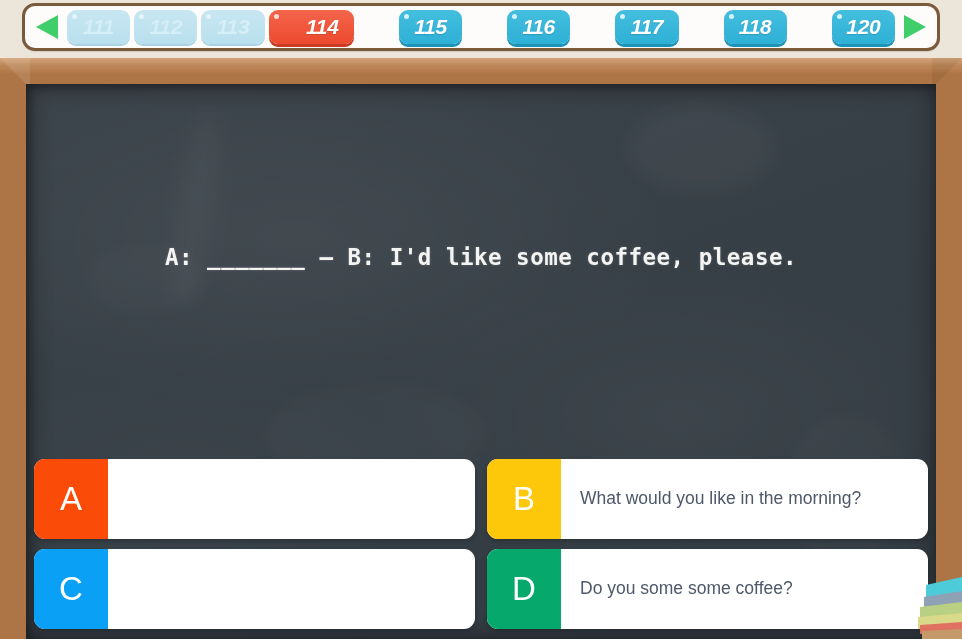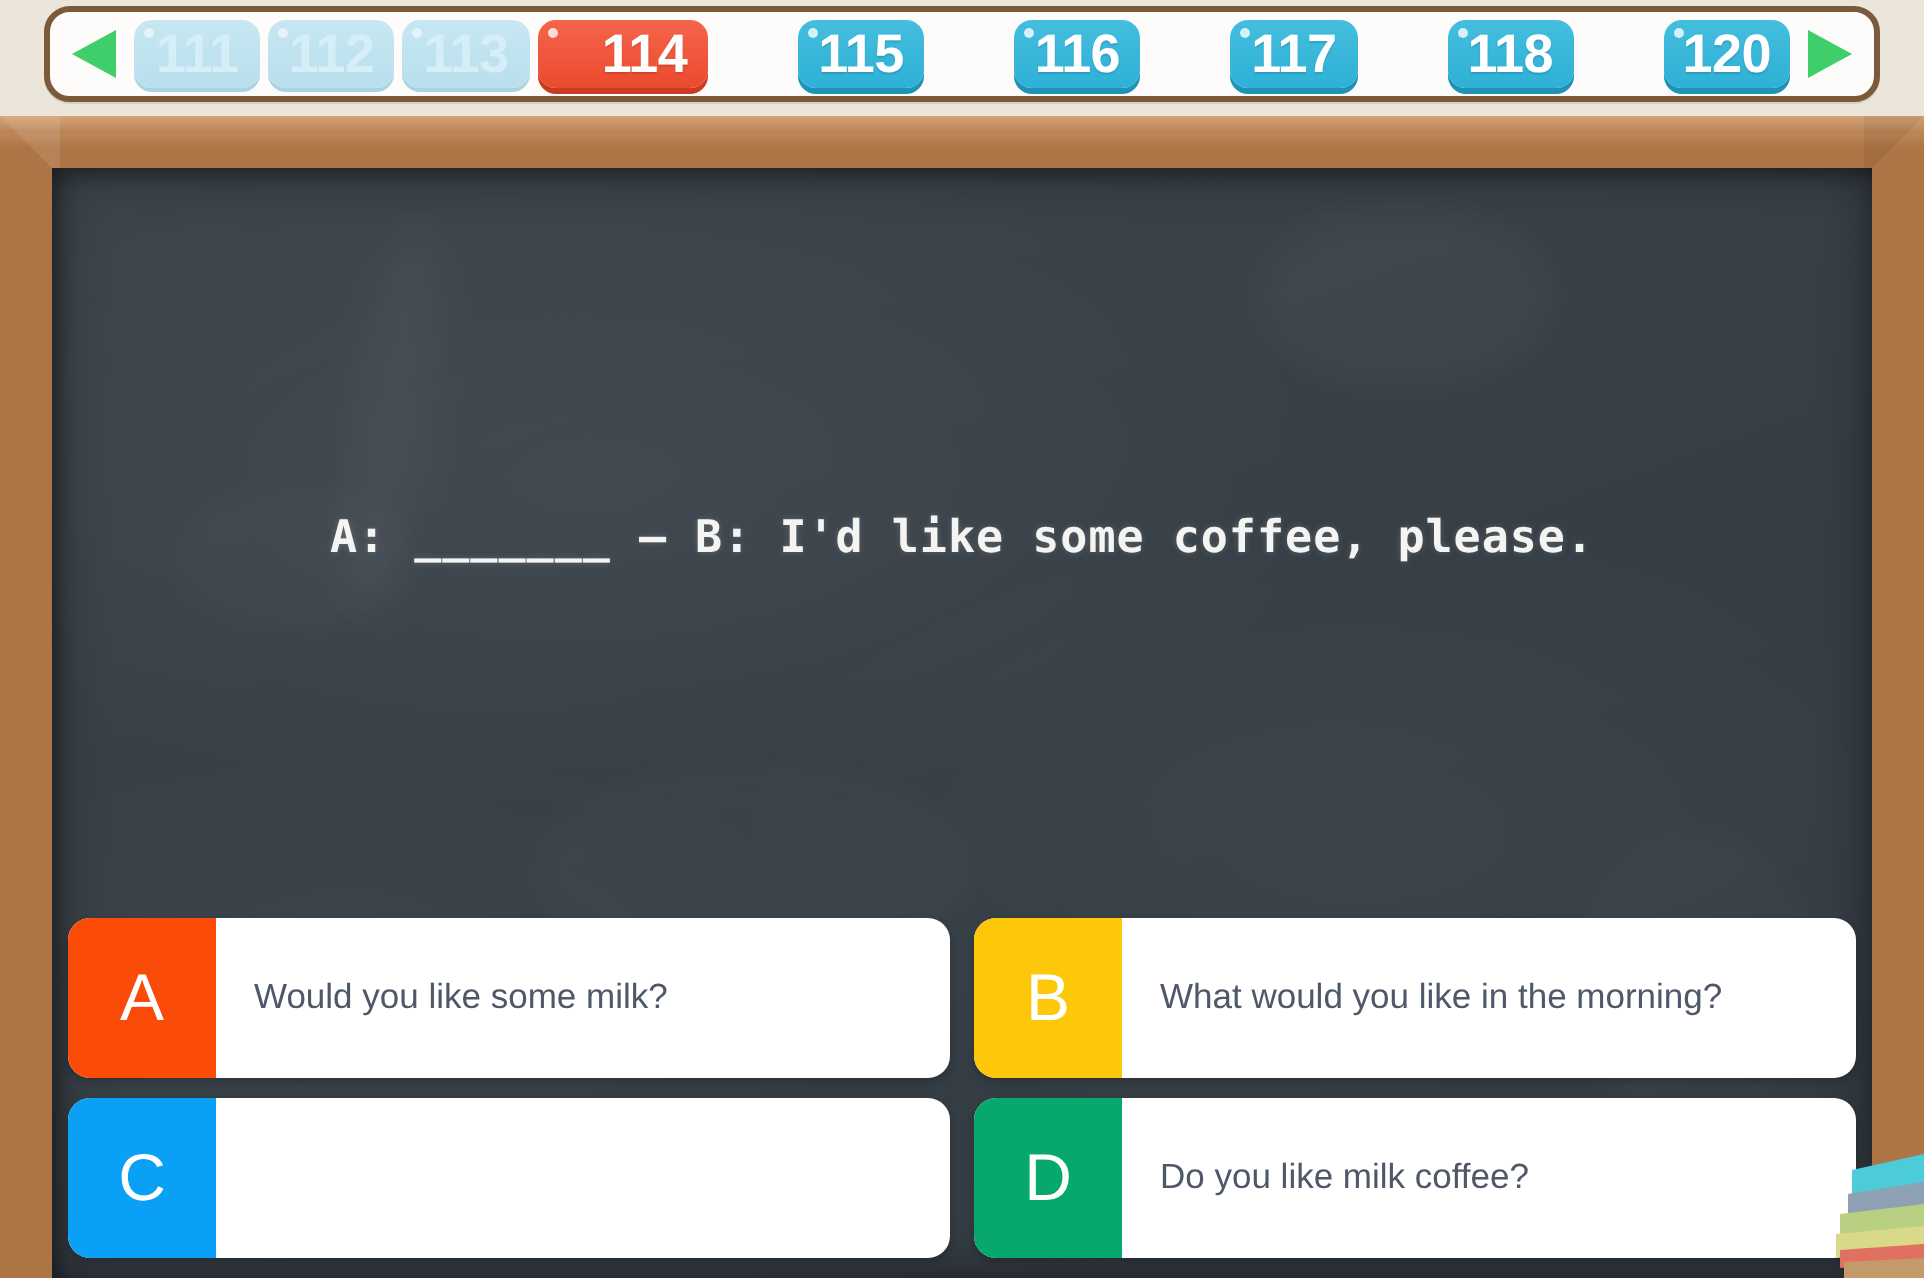--- a/index.html
+++ b/index.html
@@ -57,26 +57,27 @@
   .page-tab {
     position: relative;
     flex: 1 1 0;
     height: 34px;
     border-radius: 9px;
     display: flex;
     align-items: center;
     justify-content: center;
     cursor: pointer;
     font-family: "Liberation Sans", sans-serif;
-    font-size: 27px;
+    font-size: 21px;
     font-weight: bold;
     letter-spacing: -0.3px;
     color: #ffffff;
     text-shadow: 0 1px 1px rgba(0,0,0,0.13);
     user-select: none;
+    font-style: italic;
   }
   
   .page-tab::before {
     content: "";
     position: absolute;
     left: 5px;
     top: 4px;
     width: 5px;
     height: 5px;
     border-radius: 50%;
@@ -171,21 +172,21 @@
   .smudge.s1 { left: 150px; top: 30px;  width: 40px;  height: 190px; transform: rotate(8deg); }
   .smudge.s2 { left: 600px; top: 20px;  width: 150px; height: 90px; }
   .smudge.s3 { left: 240px; top: 300px; width: 220px; height: 100px; background: rgba(255,255,255,0.022); }
   .smudge.s4 { left: 60px;  top: 160px; width: 120px; height: 70px;  background: rgba(255,255,255,0.020); }
   .smudge.s5 { left: 760px; top: 330px; width: 120px; height: 150px; background: rgba(255,255,255,0.018); }
 
   
   #question-text {
     position: absolute;
     left: 0;
-    top: 172px;
+    top: 160px;
     width: 100%;
     text-align: center;
     font-family: "DejaVu Sans Mono", "Liberation Mono", monospace;
     font-size: 22.5px;
     font-weight: bold;
     color: #f4f5f3;
     letter-spacing: 0.5px;
     text-shadow: 0 0 3px rgba(255,255,255,0.18);
     white-space: pre;
   }
@@ -286,32 +287,31 @@
     <span class="smudge s2"></span>
     <span class="smudge s3"></span>
     <span class="smudge s4"></span>
     <span class="smudge s5"></span>
 
     <div id="question-text">A: _______ – B: I'd like some coffee, please.</div>
 
     <div id="answers-grid">
         <div class="answer-card">
           <div class="answer-letter" style="background: rgb(250, 75, 9);">A</div>
-          <div class="answer-text">Would you like some milk?</div>
         </div>
         <div class="answer-card">
           <div class="answer-letter" style="background: rgb(253, 199, 10);">B</div>
           <div class="answer-text">What would you like in the morning?</div>
         </div>
         <div class="answer-card">
           <div class="answer-letter" style="background: rgb(9, 160, 245);">C</div>
         </div>
         <div class="answer-card">
           <div class="answer-letter" style="background: rgb(6, 169, 107);">D</div>
-          <div class="answer-text">Do you like milk coffee?</div>
+          <div class="answer-text">Do you some some coffee?</div>
         </div>
       </div>
   </div>
 
   <svg id="book-stack" viewBox="0 0 64 72">
     <polygon points="28,18 64,10 64,26 28,34" fill="#4ecbd9"></polygon>
     <polygon points="26,30 64,24 64,38 26,44" fill="#8fa2b5"></polygon>
     <polygon points="22,40 64,35 64,50 22,54" fill="#b9cf82"></polygon>
     <polygon points="20,50 64,46 64,58 20,62" fill="#d9d98a"></polygon>
     <polygon points="22,58 64,55 64,64 22,67" fill="#e0705f"></polygon>

